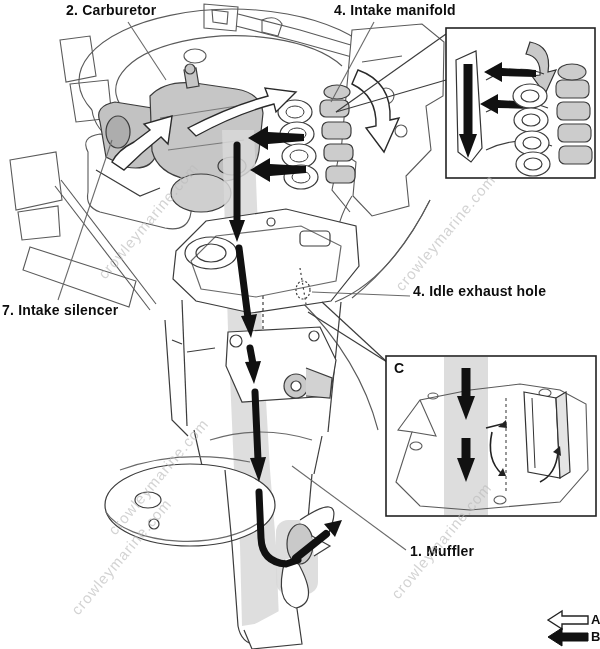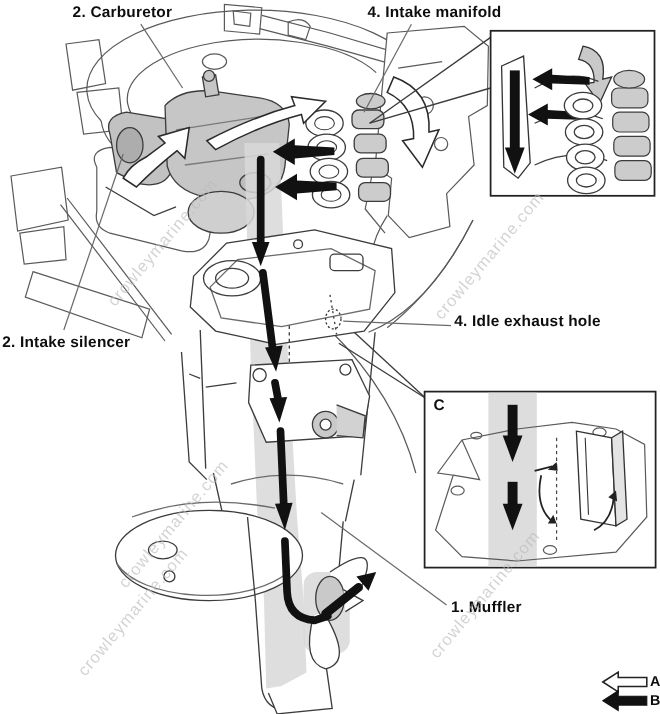--- a/index.html
+++ b/index.html
@@ -276,21 +276,21 @@
     </g>
     <g>
       <path d="M548,637 L562,628 L562,633 L588,633 L588,641 L562,641 L562,646 Z" fill="#111111" stroke="#111111" stroke-width="1"></path>
     </g>
   </svg>
 
   <div class="lbl" style="left:66px;top:2px;">2. Carburetor</div>
 
   <div class="lbl" style="left:334px;top:2px;">4. Intake manifold</div>
 
-  <div class="lbl" style="left:2px;top:302px;">2. Intake silencer</div>
+  <div class="lbl" style="left:2px;top:302px;">7. Intake silencer</div>
 
   <div class="lbl" style="left:413px;top:283px;">4. Idle exhaust hole</div>
 
   <div class="lbl" style="left:410px;top:543px;">1. Muffler</div>
 
   <div class="inset-letter" style="left:394px;top:360px;">C</div>
 
   <div class="legend-letter" style="left:591px;top:612px;">A</div>
 
   <div class="legend-letter" style="left:591px;top:629px;">B</div>

